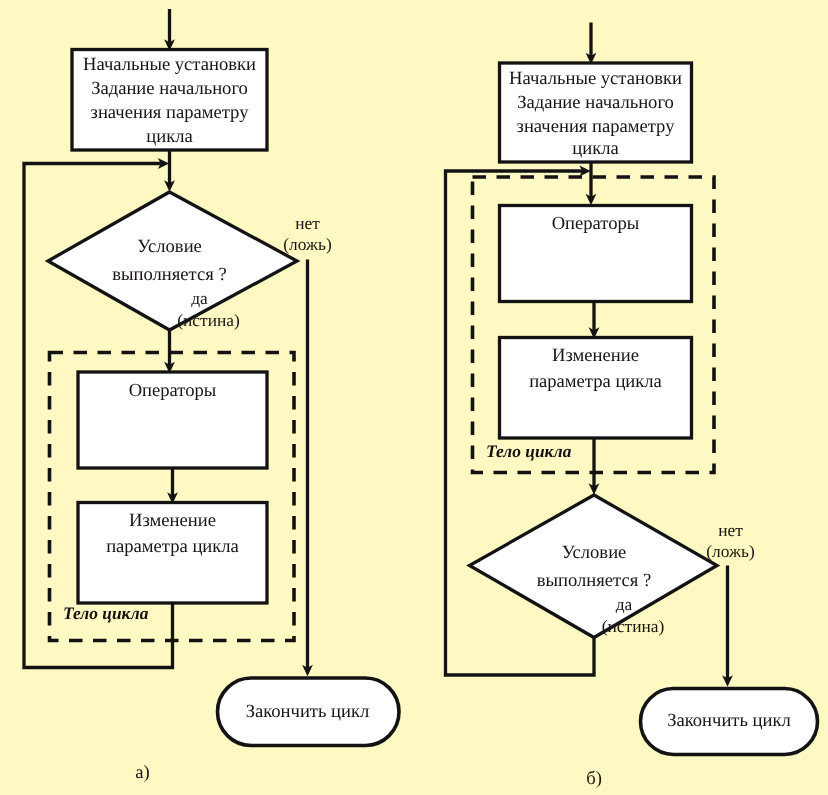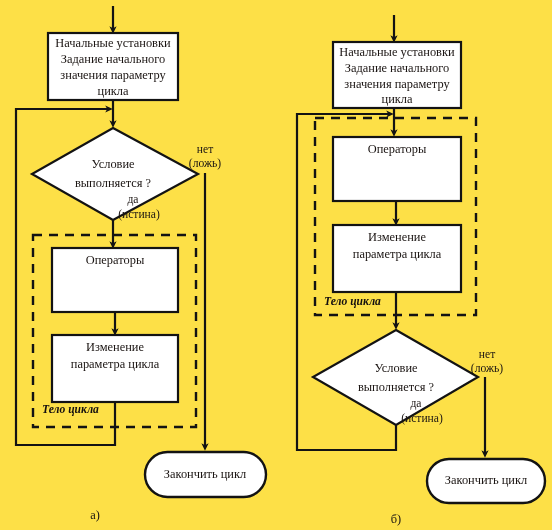--- a/index.html
+++ b/index.html
@@ -10,21 +10,21 @@
   body {
     width: 552px;
     height: 530px;
     font-family: "Liberation Serif", "DejaVu Serif", serif;
     overflow: hidden;
   }
   #flowchart-root {
     position: relative;
     width: 552px;
     height: 530px;
-    background: #fde047;
+    background: #fef9c3;
   }
   svg.diagram-canvas {
     position: absolute;
     top: 0;
     left: 0;
     width: 552px;
     height: 530px;
     display: block;
   }
   .node-shape {

